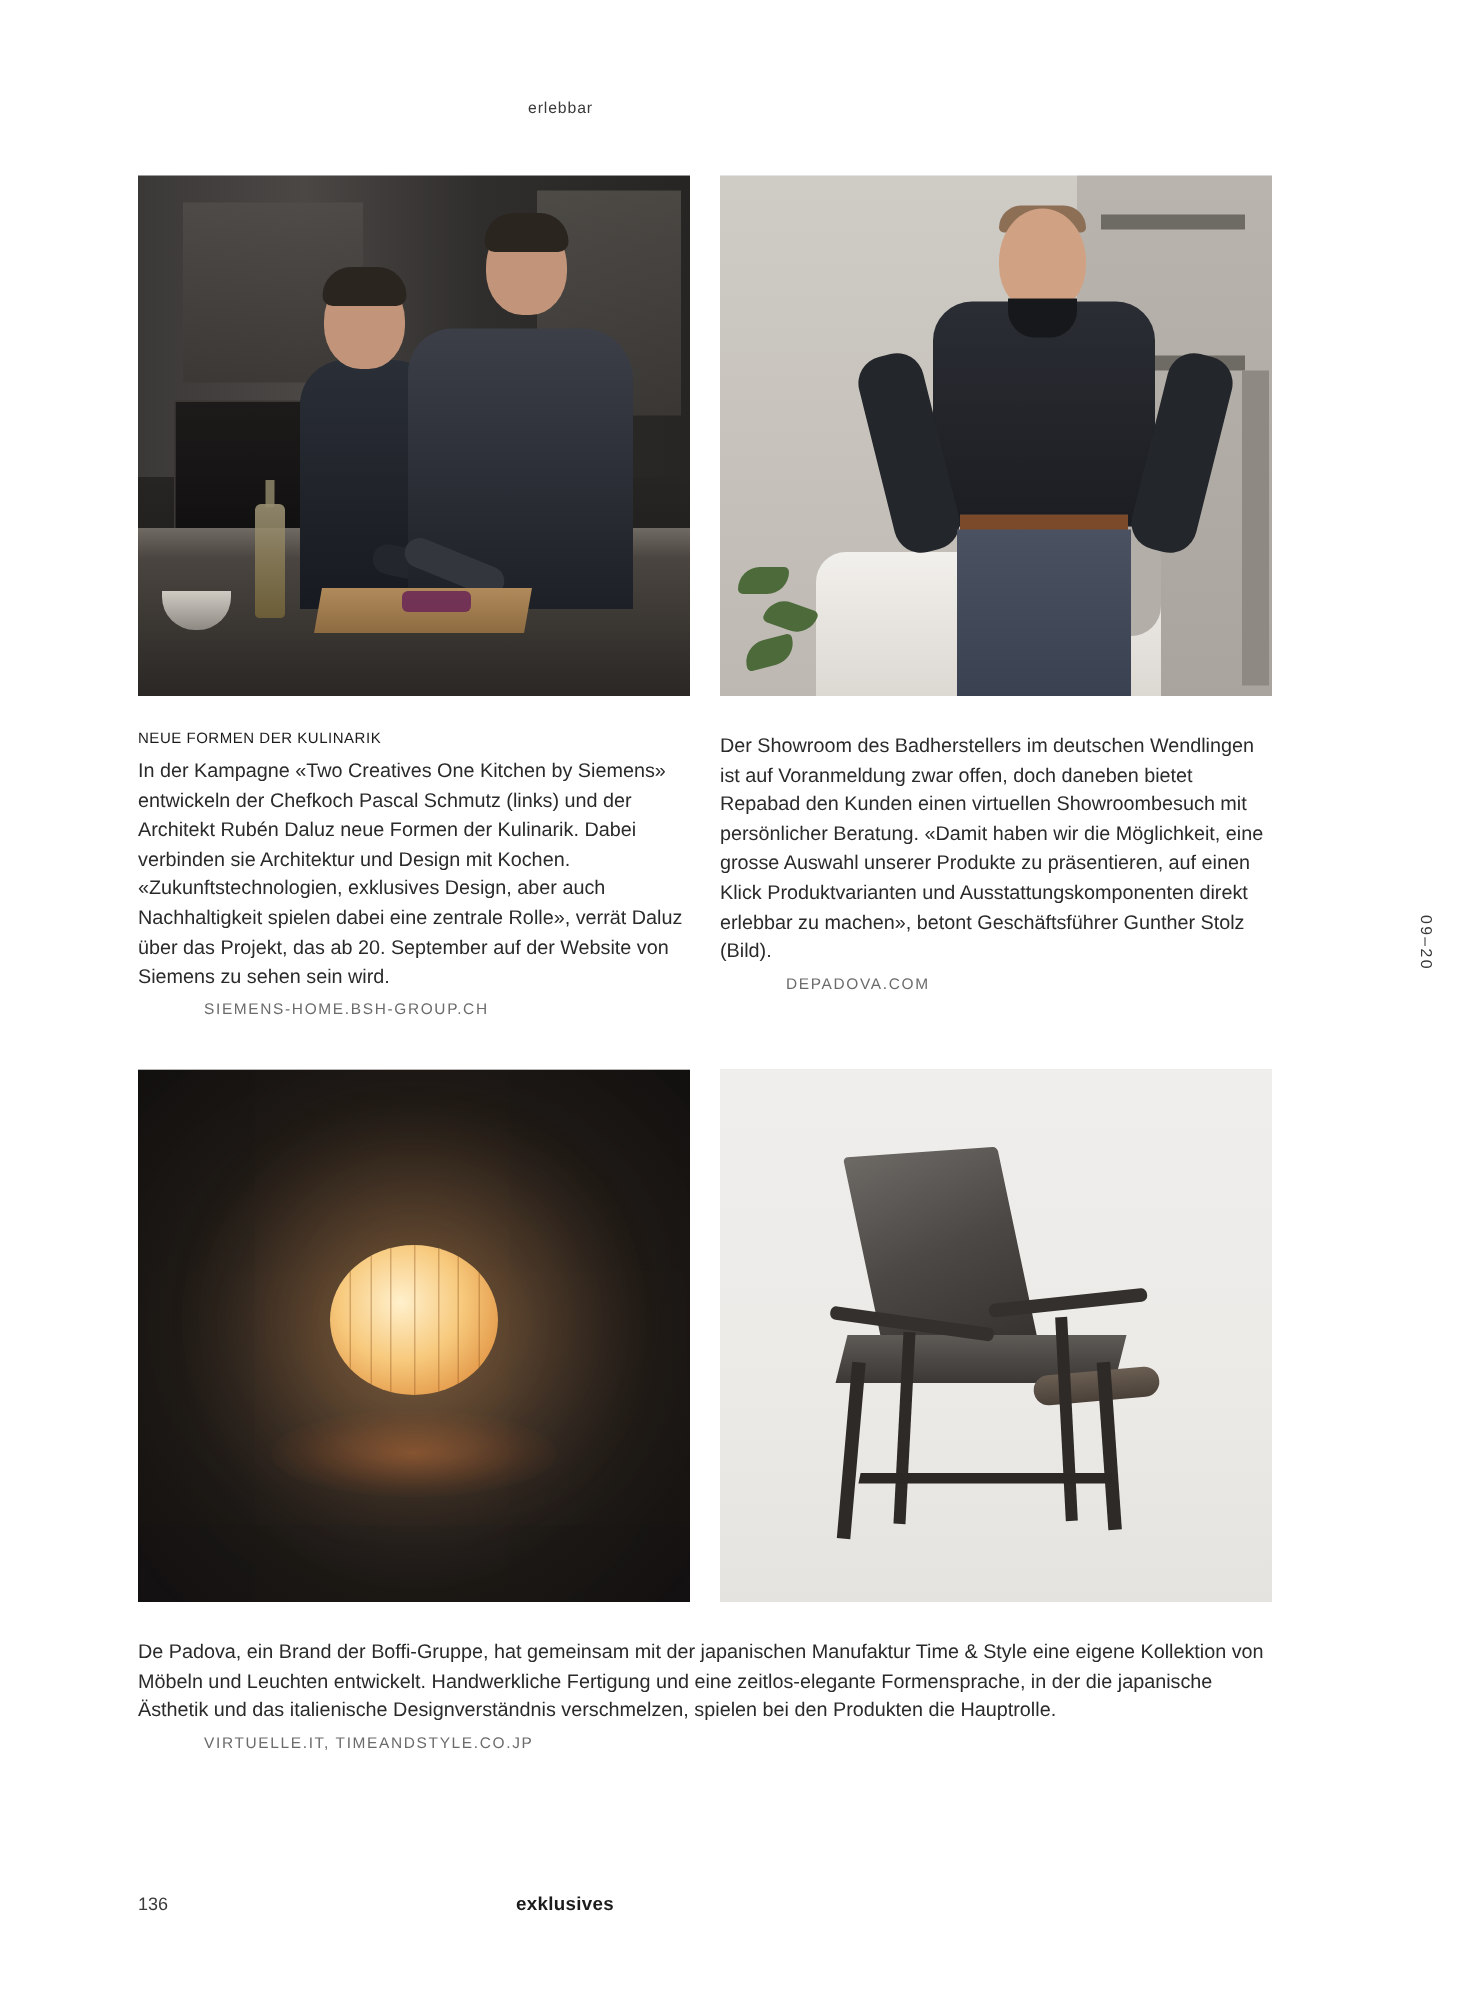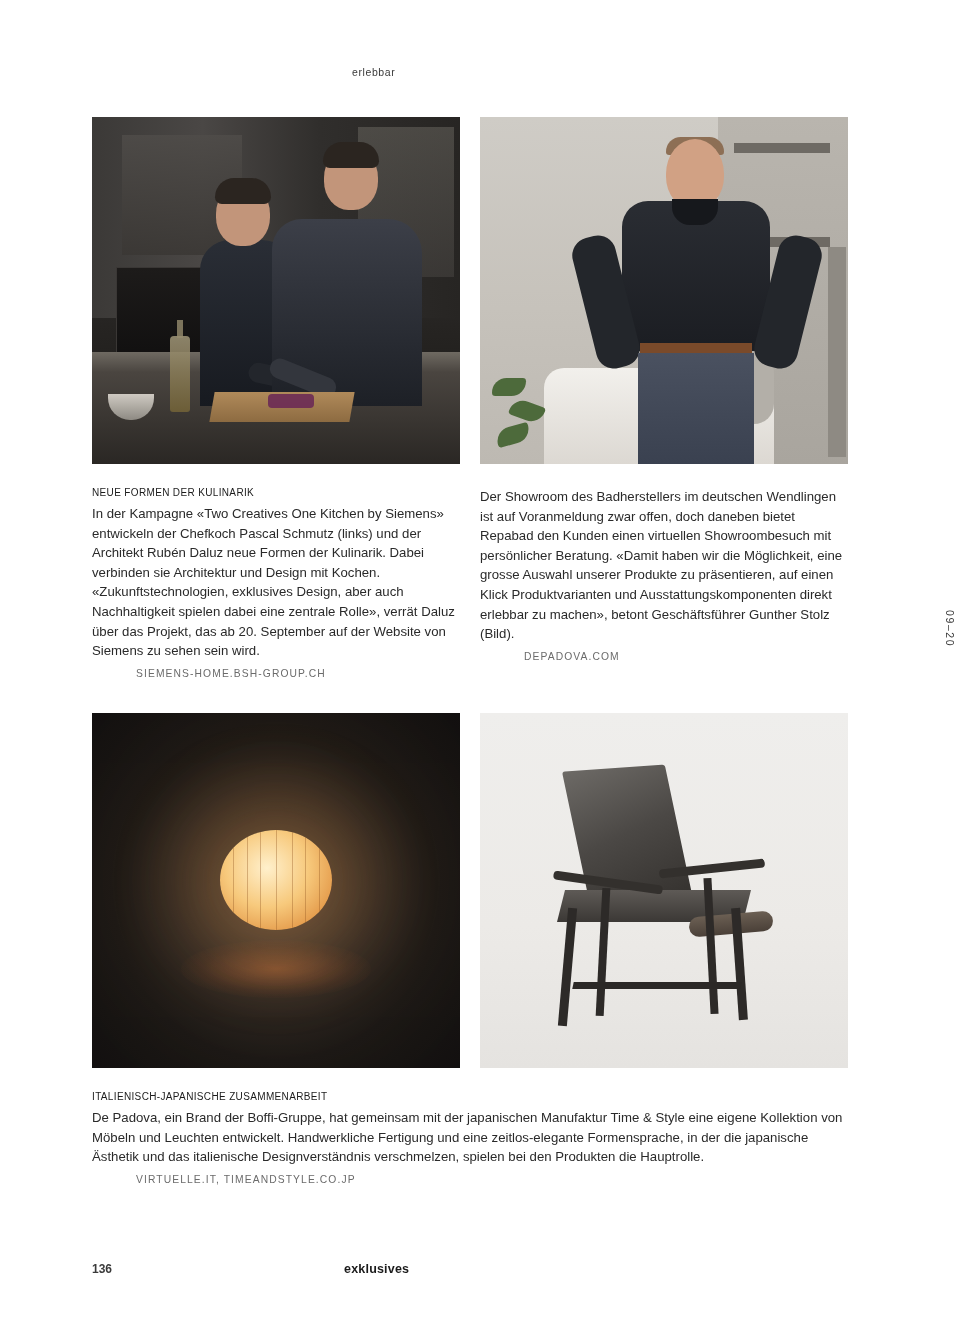--- a/index.html
+++ b/index.html
@@ -213,21 +213,21 @@
     margin-left: 44px;
   }
   .col { position: absolute; width: 368px; }
   #col-left { left: 92px; top: 487px; }
   #col-right { left: 480px; top: 487px; }
   #col-wide { left: 92px; top: 1091px; width: 756px; }
   .headline { margin-bottom: 6px; }
 
   .footer-page {
     position: absolute; left: 92px; top: 1262px;
-    font-size: 12px; color: #3a3a3a; font-weight: bold;
+    font-size: 12px; color: #3a3a3a;
   }
   .footer-brand {
     position: absolute; left: 344px; top: 1262px;
     font-size: 12.5px; font-weight: bold; color: #1b1b1b; letter-spacing: .2px;
   }
 </style>
 </head>
 <body>
 
 <div class="page">
@@ -322,21 +322,20 @@
       <div class="c-roll"></div>
       <div class="c-leg fl"></div>
       <div class="c-leg fr"></div>
       <div class="c-leg bl"></div>
       <div class="c-leg br"></div>
       <div class="c-stretch"></div>
     </div>
   </div>
 
   <div class="col" id="col-wide">
-    <div class="headline">ITALIENISCH-JAPANISCHE ZUSAMMENARBEIT</div>
     <div class="bodytext">De Padova, ein Brand der Boffi-Gruppe, hat gemeinsam mit der japanischen Manufaktur Time &amp; Style eine eigene Kollektion von Möbeln und Leuchten entwickelt. Handwerkliche Fertigung und eine zeitlos-elegante Formensprache, in der die japanische Ästhetik und das italienische Designverständnis verschmelzen, spielen bei den Produkten die Hauptrolle.</div>
     <div class="source">VIRTUELLE.IT, TIMEANDSTYLE.CO.JP</div>
   </div>
 
   <div class="footer-page">136</div>
   <div class="footer-brand">exklusives</div>
 
 </div>
 
 </body></html>

